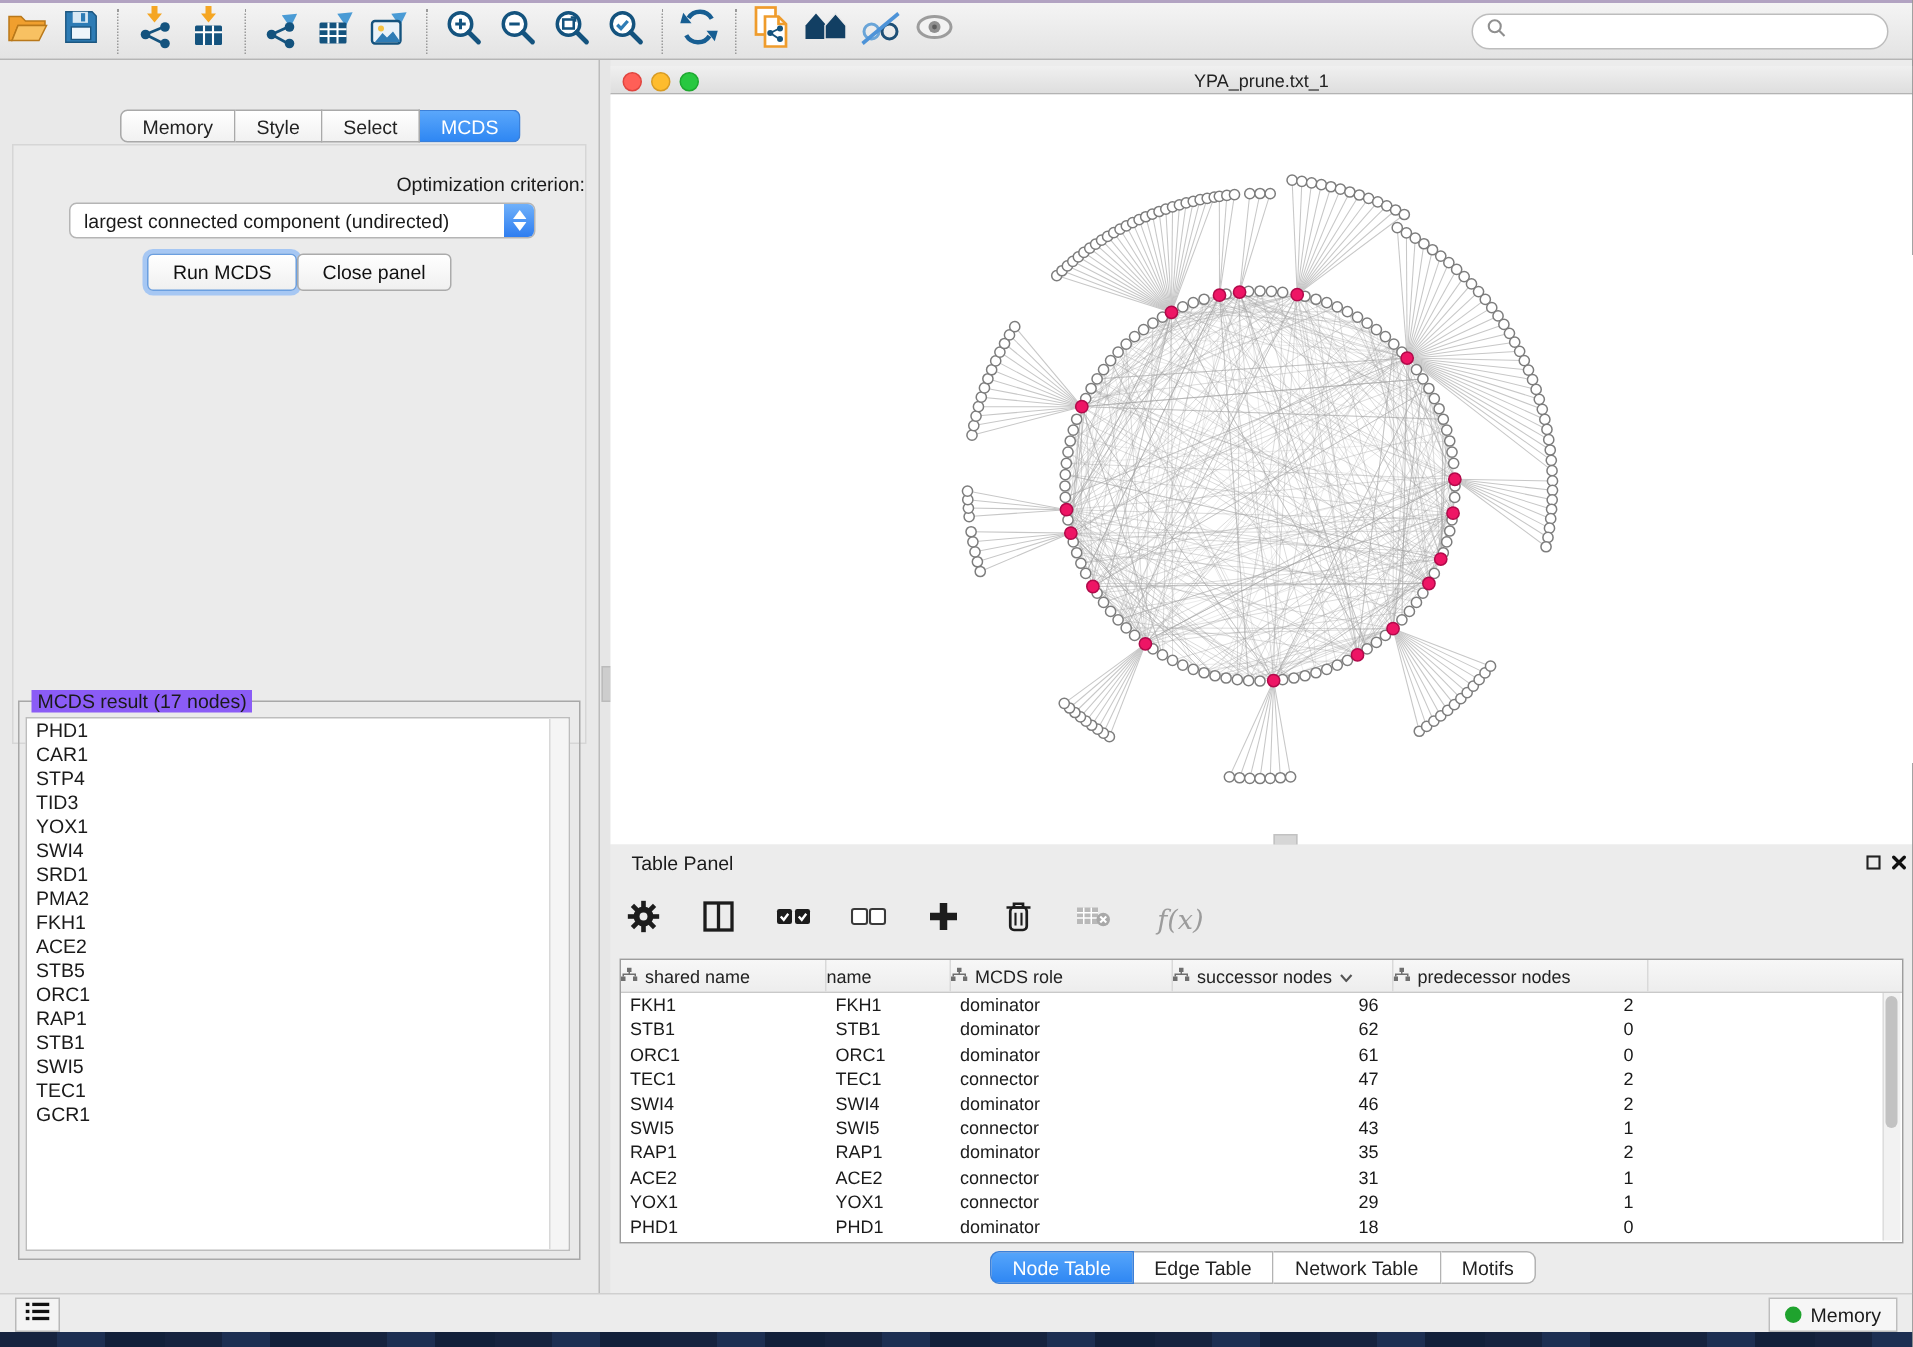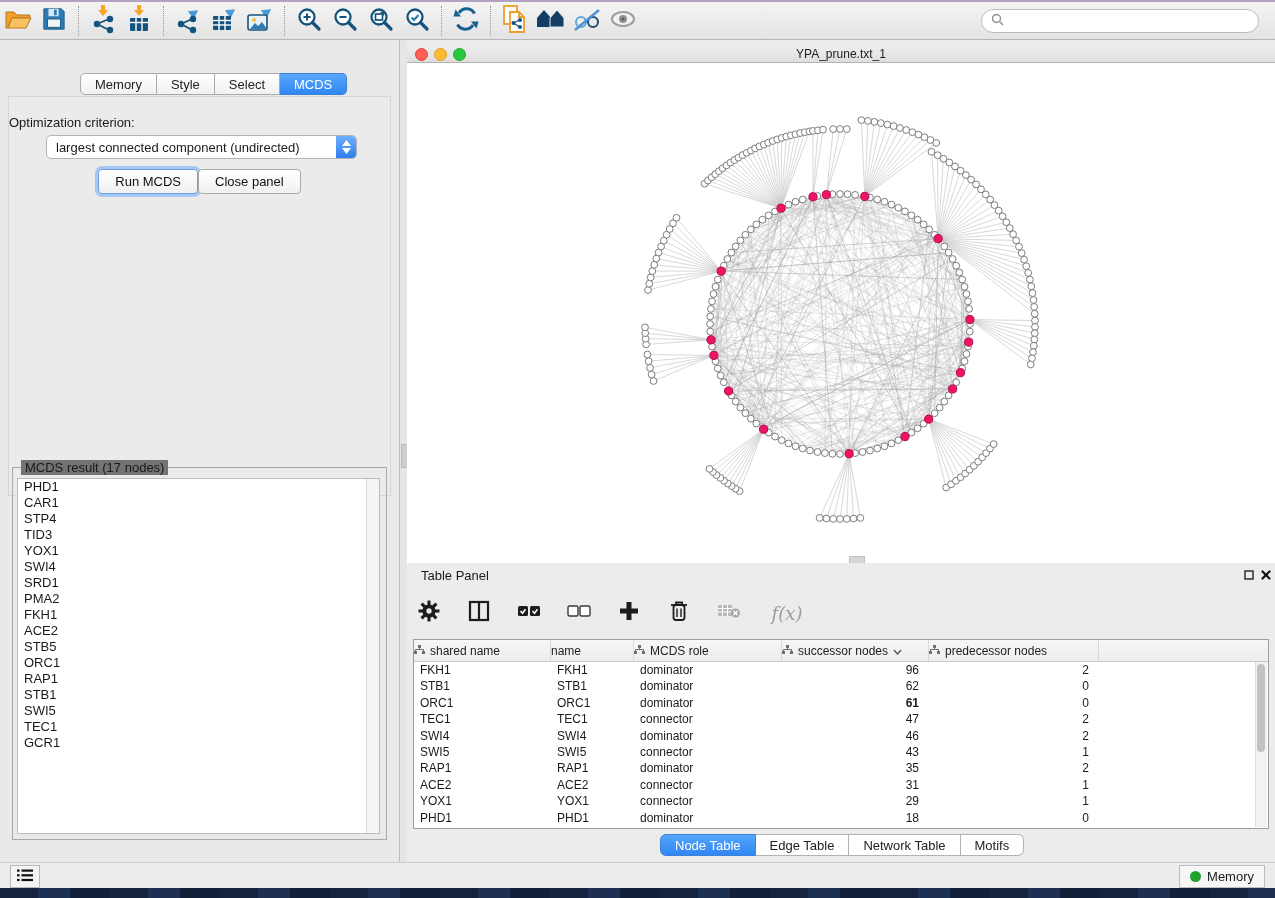--- a/index.html
+++ b/index.html
@@ -24,33 +24,33 @@
   .cp-title{position:absolute;left:14px;top:3px;}
   .win-ctl{position:absolute;top:4px;width:13px;height:13px;display:flex;align-items:center;justify-content:center;}
   .cp-tabs{position:absolute;left:80px;top:33px;height:22px;display:flex;}
   .cp-tab{height:20px;border:1px solid #a9a9a9;border-left:none;background:linear-gradient(#ffffff,#f1f1f1);
     font-size:13px;display:flex;align-items:center;justify-content:center;padding:0 14px;color:#222;}
   .cp-tab:first-child{border-left:1px solid #a9a9a9;border-radius:5px 0 0 5px;}
   .cp-tab:last-child{border-radius:0 5px 5px 0;}
   .cp-tab.sel{background:linear-gradient(#5aa7fb,#2f87f3);color:#fff;border-color:#3c80d8;}
   .cp-content{position:absolute;left:8px;top:56px;width:383px;height:400px;background:#ebebeb;
     border:1px solid #d6d6d6;box-sizing:border-box;}
-  .opt-label{position:absolute;left:0;top:18px;width:100%;text-align:left;font-size:13px;}
+  .opt-label{position:absolute;left:0;top:18px;width:100%;text-align:right;font-size:13px;}
   .combo{position:absolute;left:37px;top:38px;width:311px;height:24px;background:#fff;border:1px solid #b5b5b5;
     border-radius:5px;display:flex;align-items:center;box-sizing:border-box;}
   .combo-text{flex:1;font-size:13px;padding-left:9px;white-space:nowrap;}
   .combo-step{width:20px;height:22px;border-radius:0 4px 4px 0;background:linear-gradient(#6fb0fa,#2f7ef0);
     display:flex;flex-direction:column;align-items:center;justify-content:center;gap:2px;}
   .btn-row{position:absolute;left:0;top:72px;width:100%;display:flex;justify-content:center;}
   .mac-btn{height:23px;background:linear-gradient(#ffffff,#f0f0f0);border:1px solid #ababab;border-radius:4px;
     font-size:13px;display:flex;align-items:center;justify-content:center;padding:0 16px;color:#111;}
   .mac-btn.focus{box-shadow:0 0 0 3px rgba(110,170,250,.55);border-color:#6b9fe0;}
 
   .groupbox{position:absolute;left:12px;top:427px;width:373px;height:371px;border:1px solid #a8a8a8;}
-  .groupbox legend, .gb-title{position:absolute;left:8px;top:-8px;background:#737373;padding:0 4px;font-size:13px;}
+  .groupbox legend, .gb-title{position:absolute;left:8px;top:-8px;background:#8b5cf6;padding:0 4px;font-size:13px;}
   .mcds-list{position:absolute;left:4px;top:10px;width:363px;height:356px;background:#fff;
     border:1px solid #bdbdbd;box-sizing:border-box;overflow:hidden;}
   .mcds-item{font-size:13px;height:16px;line-height:16px;padding-left:6px;}
   .list-scroll{position:absolute;right:0;top:0;width:12px;height:100%;background:#f5f5f5;border-left:1px solid #d8d8d8;}
 
   .v-split{position:absolute;left:400px;top:40px;width:7px;height:822px;background:#e6e6e6;}
   .v-split .grip{position:absolute;left:1px;top:404px;width:5px;height:22px;background:#cdcdcd;border:1px solid #bbb;}
   .h-grip{position:absolute;left:442px;top:513px;width:14px;height:6px;background:#d6d6d6;border:1px solid #c2c2c2;}
 
   
@@ -1373,21 +1373,21 @@
             <div class="td" style="width: 137px;">STB1</div>
             <div class="td" style="width: 83px;">STB1</div>
             <div class="td" style="width: 148px;">dominator</div>
             <div class="td num" style="width: 147px;">62</div>
             <div class="td num" style="width: 170px;">0</div>
           </div>
           <div class="tr">
             <div class="td" style="width: 137px;">ORC1</div>
             <div class="td" style="width: 83px;">ORC1</div>
             <div class="td" style="width: 148px;">dominator</div>
-            <div class="td num" style="width: 147px; font-weight: bold;">61</div>
+            <div class="td num" style="width: 147px;">61</div>
             <div class="td num" style="width: 170px;">0</div>
           </div>
           <div class="tr">
             <div class="td" style="width: 137px;">TEC1</div>
             <div class="td" style="width: 83px;">TEC1</div>
             <div class="td" style="width: 148px;">connector</div>
             <div class="td num" style="width: 147px;">47</div>
             <div class="td num" style="width: 170px;">2</div>
           </div>
           <div class="tr">

